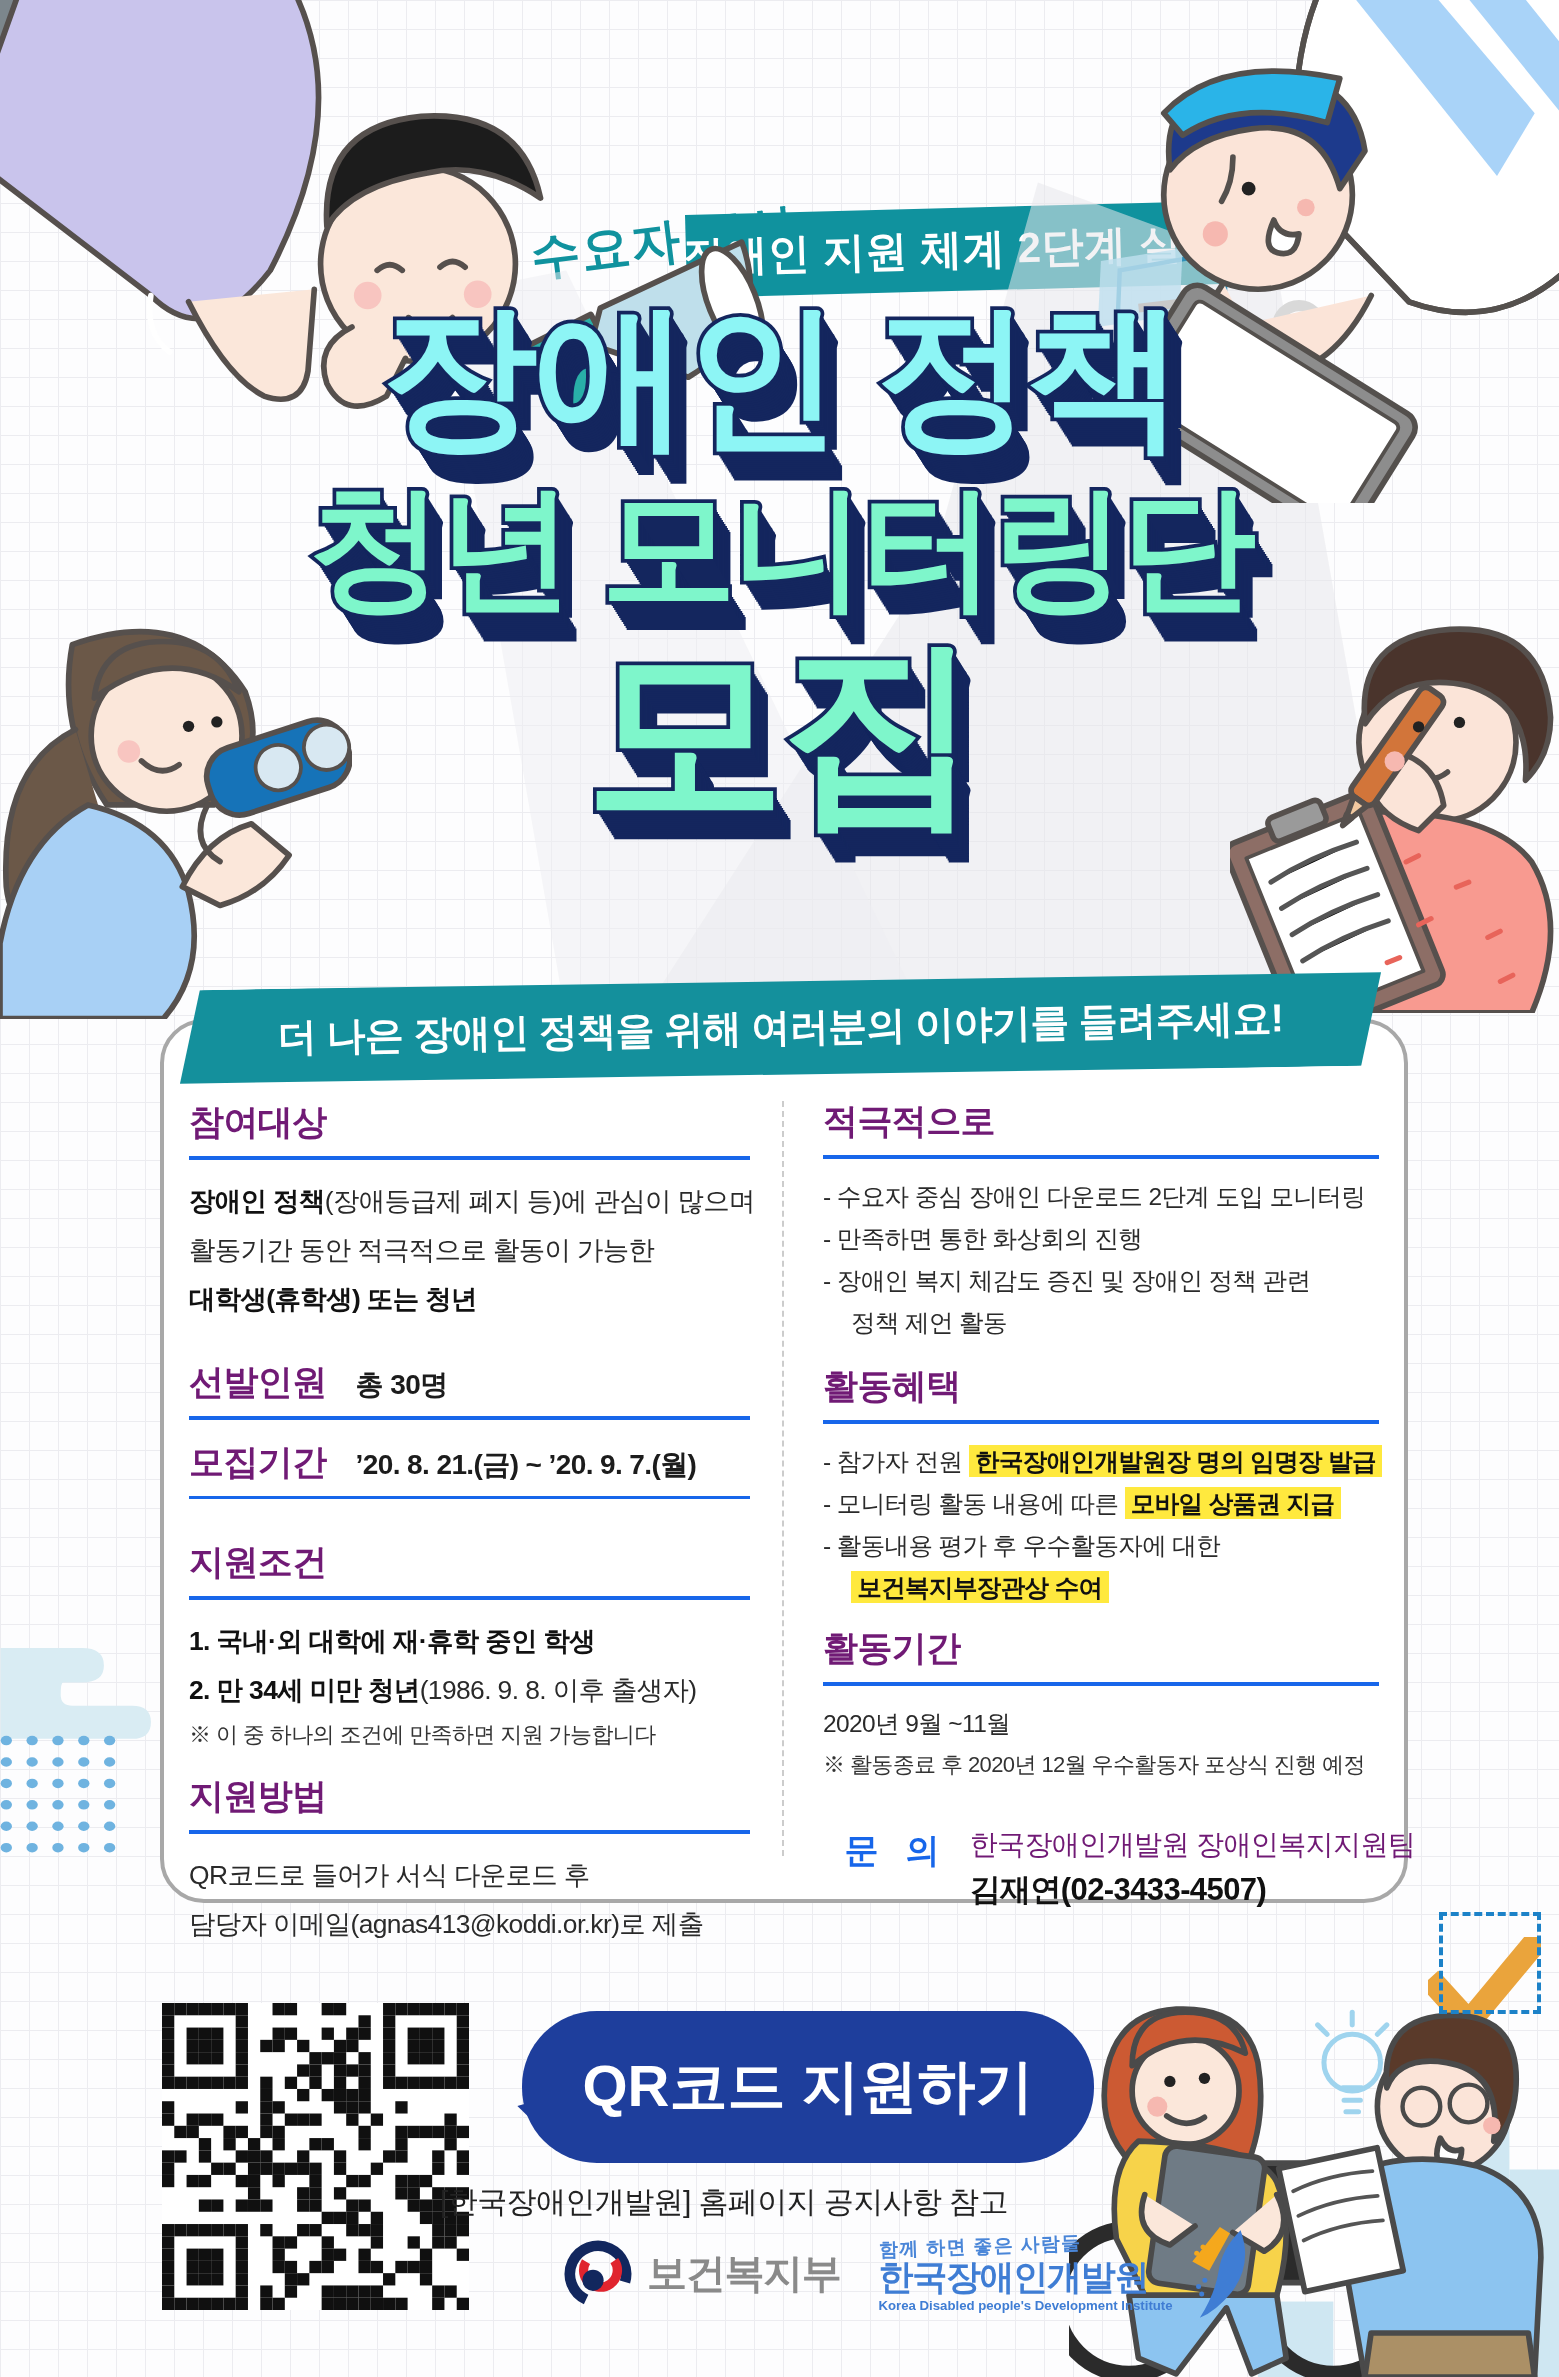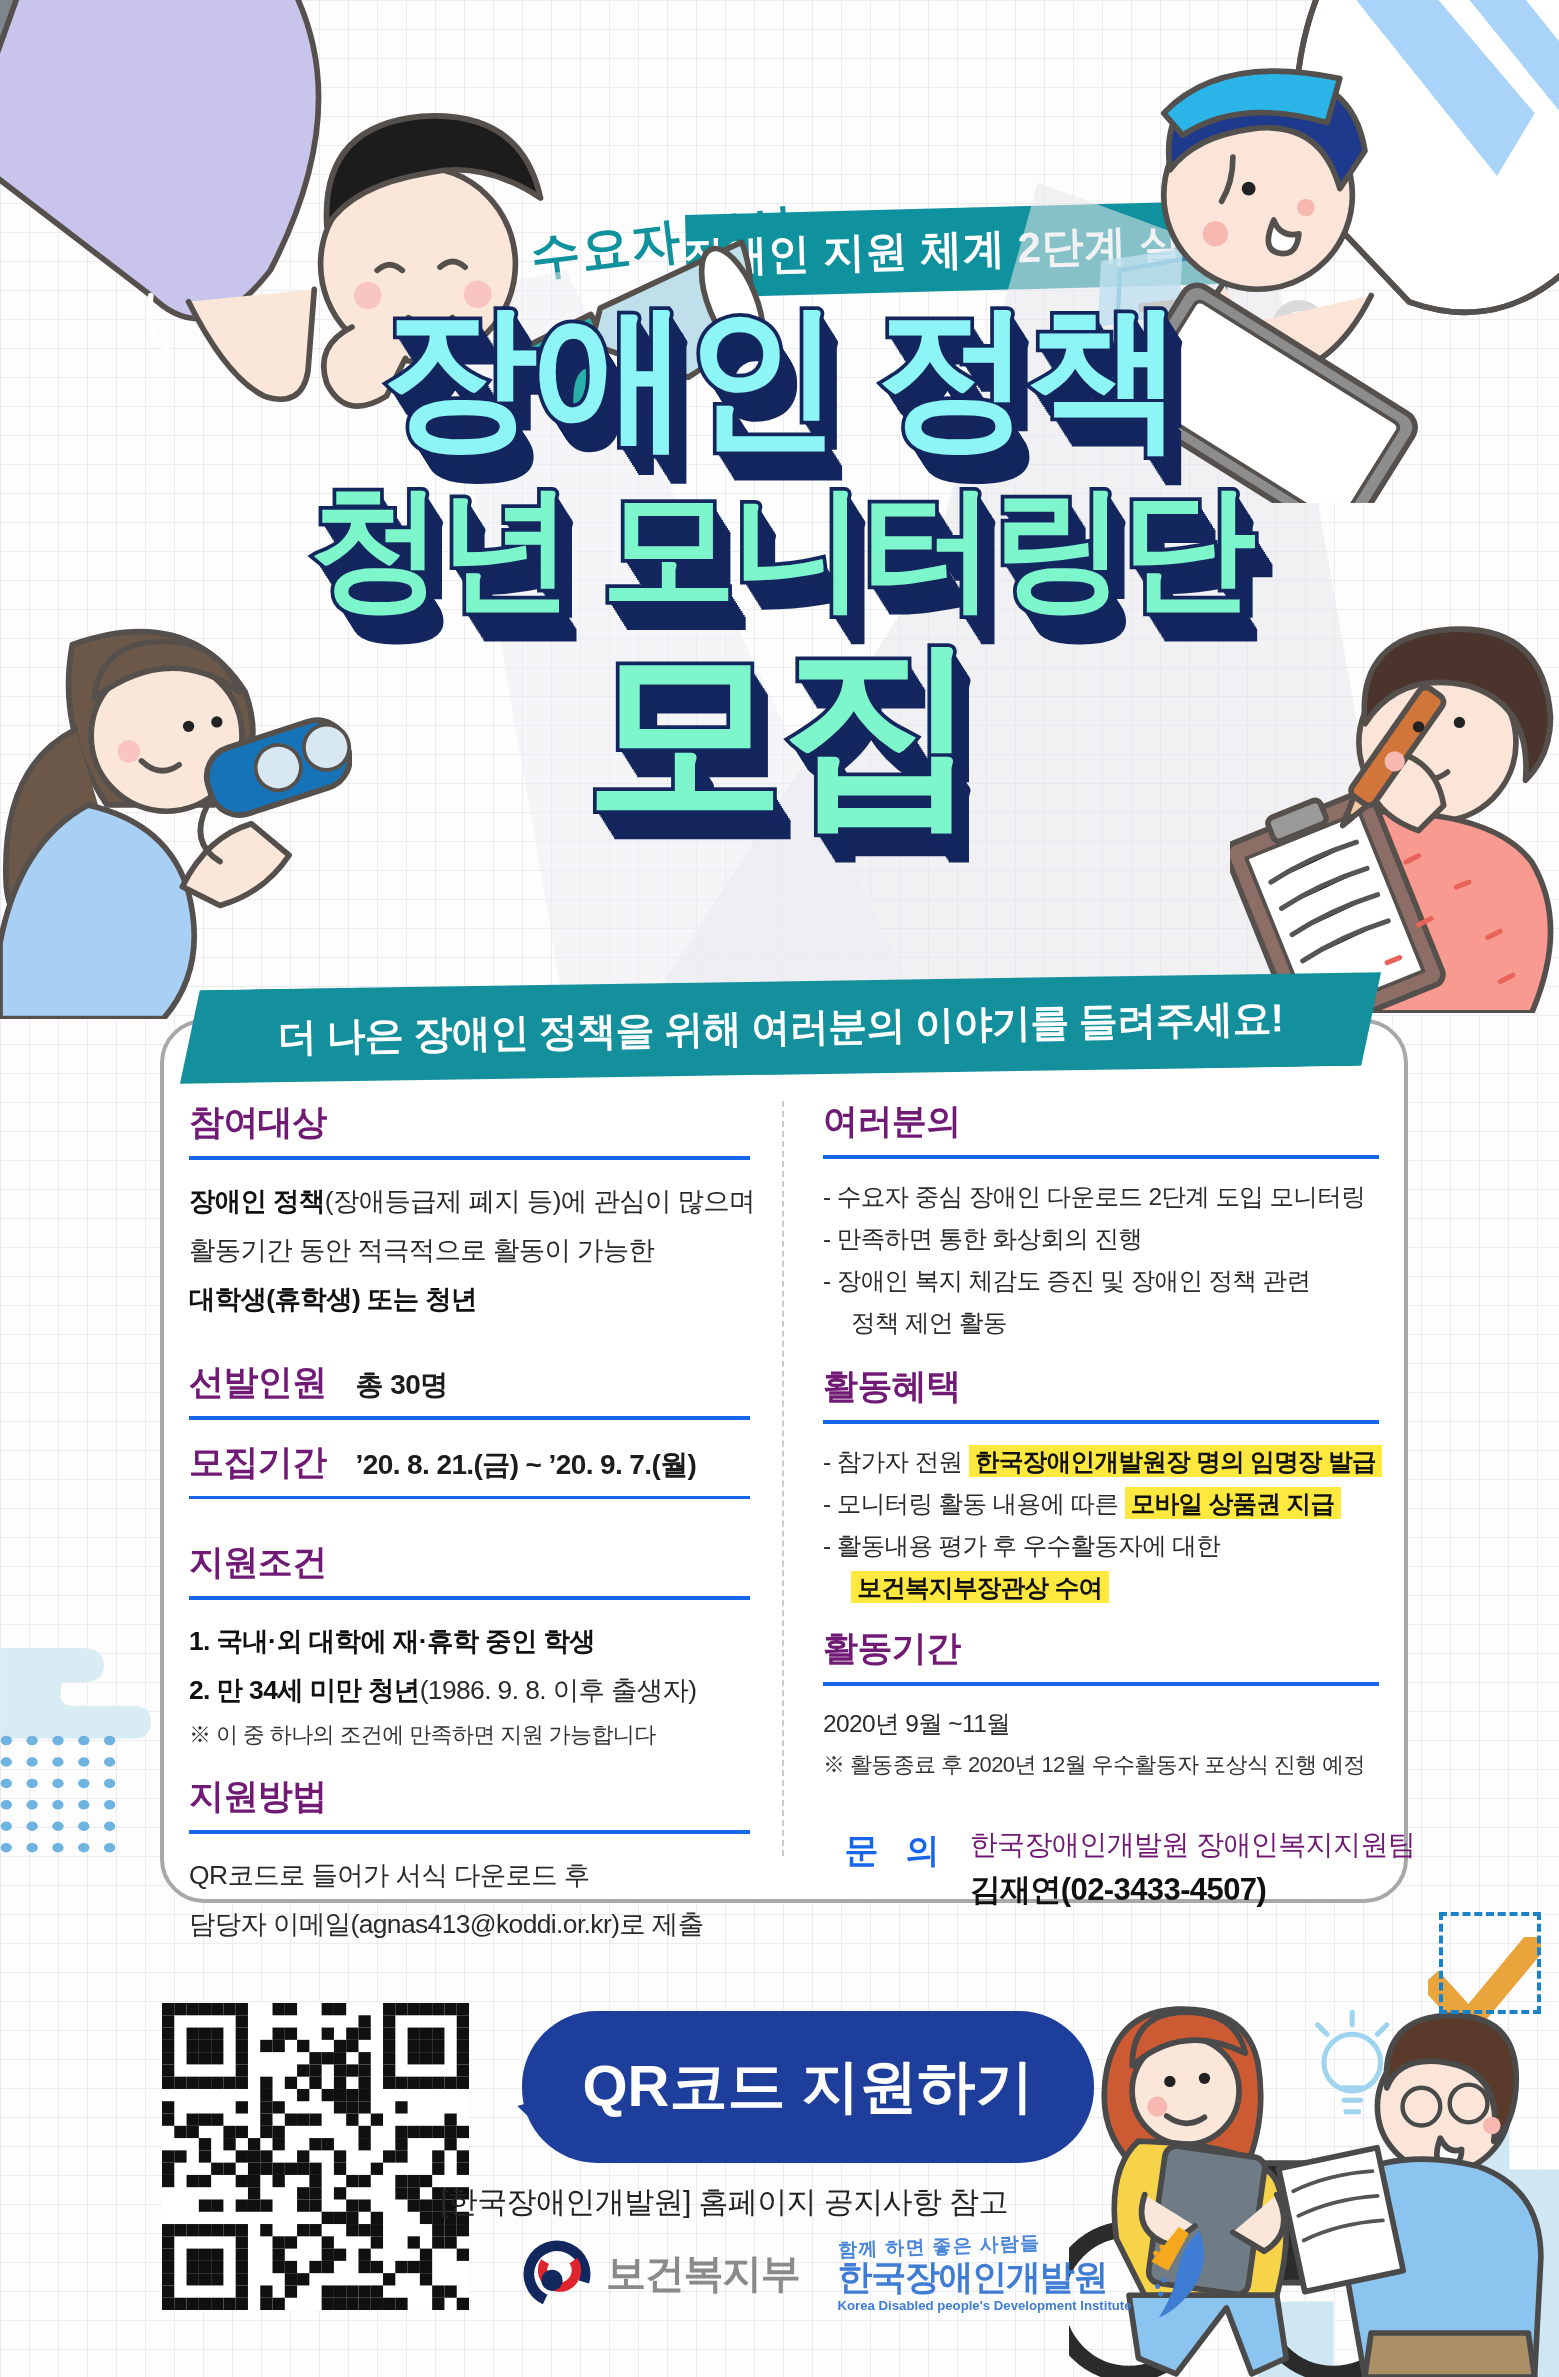--- a/index.html
+++ b/index.html
@@ -97,21 +97,21 @@
   }
   .bubble-tail{
     left:484px;top:2076px;z-index:4;width:0;height:0;
     border:33px solid transparent;border-right:57px solid #1e3e9c;
     transform:rotate(14deg);
   }
   .qr-note{
     left:440px;top:2182px;width:742px;text-align:left;z-index:5;
     font-size:30px;color:#222;font-weight:400;letter-spacing:-0.6px;white-space:nowrap;
   }
-  .logos{left:522px;top:2220px;width:598px;height:107px;z-index:5;display:flex;align-items:center;gap:38px;}
+  .logos{left:522px;top:2220px;width:598px;height:107px;z-index:5;display:flex;align-items:center;gap:38px;padding-left:41px;}
   .mohw{display:flex;align-items:center;gap:14px;}
   .mohw-text{color:#8a8a8a;font-size:40px;font-weight:700;letter-spacing:-1.3px;white-space:nowrap;}
   .koddi{display:flex;align-items:center;gap:8.8px;}
   .koddi-txt{display:flex;flex-direction:column;line-height:1;}
   .koddi-tagline{color:#4a86d8;font-size:19px;font-weight:700;letter-spacing:1.3px;transform:rotate(-2deg);margin-bottom:5px;white-space:nowrap;}
   .koddi-main{color:#3f7dd4;font-size:35px;font-weight:700;letter-spacing:-1.3px;white-space:nowrap;}
   .koddi-en{color:#3f7dd4;font-size:13.2px;font-weight:700;margin-top:5px;white-space:nowrap;}
 
   
   .dashbox{left:1439px;top:1912px;width:94px;height:94px;border:4.4px dashed #1c82c8;z-index:3;}
@@ -300,21 +300,21 @@
       <div class="sec-rule"></div>
       <div class="sec-lines">
         <div class="ln"><span>QR코드로 들어가 서식 다운로드 후</span></div>
         <div class="ln"><span>담당자 이메일(agnas413@koddi.or.kr)로 제출</span></div>
       </div>
     </div>
   </div>
 <div class="abs col col-right" id="col-right">
 <div class="sec ">
       <div class="sec-head">
-        <span class="sec-title">여러분의</span>
+        <span class="sec-title">적극적으로</span>
       </div>
       <div class="sec-rule"></div>
       <div class="sec-lines">
         <div class="ln"><span>- 수요자 중심 장애인 다운로드 2단계 도입 모니터링</span></div>
         <div class="ln"><span>- 만족하면 통한 화상회의 진행</span></div>
         <div class="ln"><span>- 장애인 복지 체감도 증진 및 장애인 정책 관련</span></div>
         <div class="ln indent"><span>정책 제언 활동</span></div>
       </div>
     </div>
     <div class="sec m-ben">

